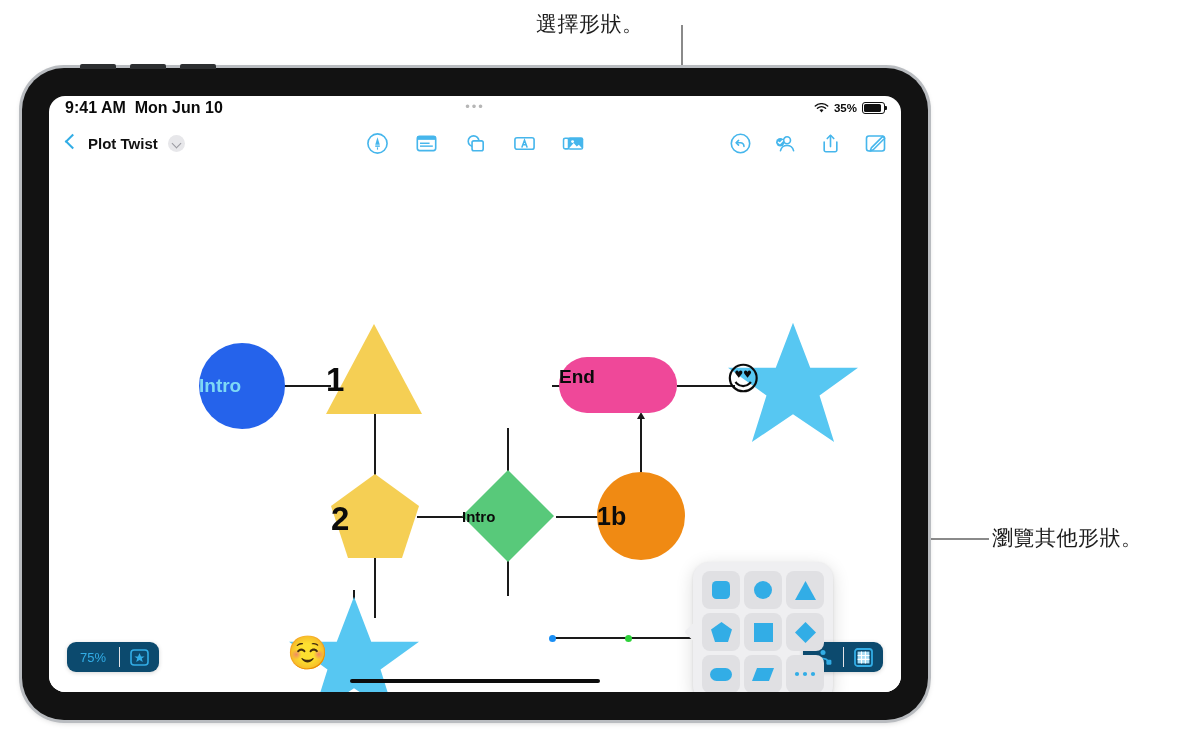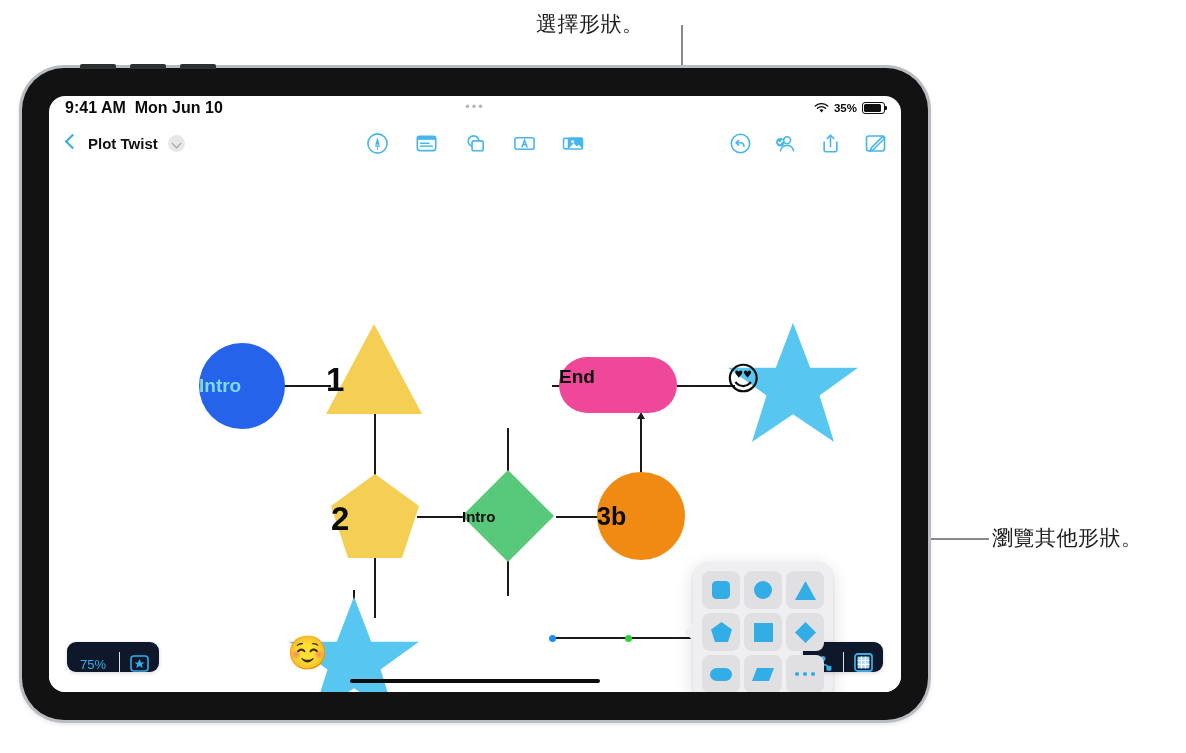--- a/index.html
+++ b/index.html
@@ -95,21 +95,21 @@
     width:13px;height:13px;background:#efeff1;border-radius:2px;
   }
   .pcell{
     background:#e0e0e3;border-radius:8px;display:flex;align-items:center;justify-content:center;
     position:relative;z-index:1;cursor:pointer;
   }
 
   
   .bottombar{position:absolute;left:0;bottom:0;width:852px;height:52px;}
   .pill{
-    position:absolute;background:#0f172a;border-radius:9px;height:30px;display:flex;align-items:flex-end;
+    position:absolute;background:#0c4a6e;border-radius:9px;height:30px;display:flex;align-items:center;
     box-shadow:0 1px 4px rgba(0,0,0,.17);
   }
   .pill .sep{width:1px;height:20px;background:#e3e3e6;}
   .zoomlbl{font-size:13px;color:#32ade6;font-weight:500;padding:0 13px;}
   .pillbtn{padding:0 10px;display:flex;align-items:center;justify-content:center;cursor:pointer;}
   .homebar{position:absolute;left:50%;transform:translateX(-50%);bottom:9px;
            width:250px;height:4.5px;background:#0c0c0c;border-radius:3px;}
 </style>
 </head>
 <body>
@@ -262,21 +262,21 @@
           <polygon points="46,0 92,46 46,92 0,46" fill="#58c97a"></polygon>
         </svg>
         <div class="shape-label" style="font-size:15px;">Intro</div>
       </div>
 
 
       <div class="shapewrap" style="left:548px;top:306px;width:88px;height:88px;">
         <svg width="88" height="88" viewBox="0 0 88 88">
           <circle cx="44" cy="44" r="44" fill="#f08a13"></circle>
         </svg>
-        <div class="shape-label" style="font-size:25px;">3b</div>
+        <div class="shape-label" style="font-size:25px;">1b</div>
       </div>
 
 
       <div class="shapewrap" style="left:510px;top:191px;width:118px;height:39px;">
         <svg width="118" height="56" viewBox="0 0 118 56">
           <rect x="0" y="0" width="118" height="56" rx="28" fill="#ef4899"></rect>
         </svg>
         <div class="shape-label" style="font-size:19px;">End</div>
       </div>
 

